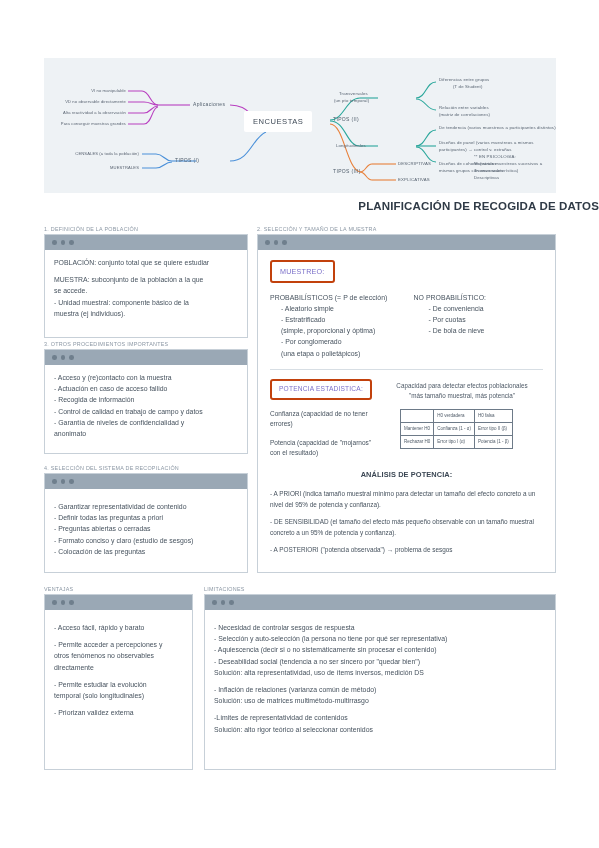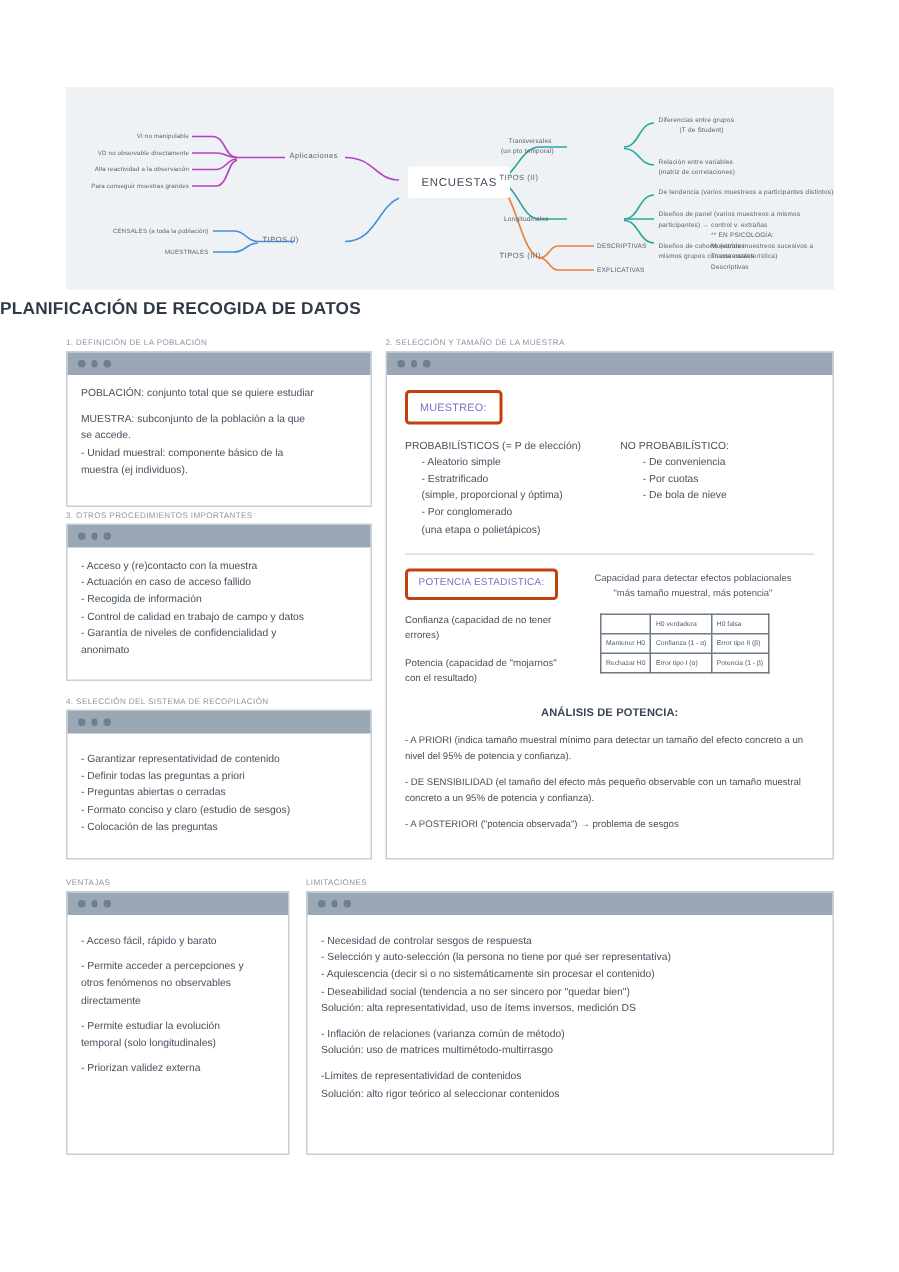--- a/index.html
+++ b/index.html
@@ -15,21 +15,21 @@
   .mindmap{position:absolute;left:44px;top:58px;width:512px;height:135px;background:#eef2f5;}
   .mm-svg{position:absolute;left:0;top:0;}
   .mm-label{position:absolute;font-size:4.1px;letter-spacing:.12px;color:#5a6472;white-space:nowrap;line-height:1.5;}
   .mm-label.r{text-align:right;}
   .mm-node{position:absolute;background:#fff;border-radius:2px;font-size:7.6px;letter-spacing:.5px;
     color:#3f4a57;padding:6px 9px;white-space:nowrap;}
   .mm-branch{position:absolute;font-size:5px;letter-spacing:.35px;color:#53606e;white-space:nowrap;}
   .mm-sub{position:absolute;font-size:4.3px;letter-spacing:.15px;color:#55616f;white-space:nowrap;line-height:1.6;}
 
   
-  .doc-title{position:absolute;left:0;top:200px;width:599px;text-align:left;
+  .doc-title{position:absolute;left:0;top:200px;width:599px;text-align:right;
     font-size:11.5px;font-weight:bold;color:#2f3a46;letter-spacing:.15px;}
 
   
   .sec-label{position:absolute;font-size:5.4px;color:#8b97a4;letter-spacing:.25px;white-space:nowrap;}
   .card{position:absolute;background:#ffffff;border:1px solid #c7d0d8;box-sizing:border-box;}
   .card-bar{height:15px;background:#9aa8b5;display:flex;align-items:center;padding-left:7px;gap:4px;}
   .dot{width:4.6px;height:4.6px;border-radius:50%;background:#6f7f8d;}
   .card-body{padding:7px 8px 7px 9px;font-size:6.9px;line-height:1.62;color:#46525e;}
   .card-body p{margin:0 0 0 0;}
   .sp{height:6px;}
@@ -103,21 +103,21 @@
     <div class="mm-label r" style="left:-4px;top:30px;width:86px;">VI no manipulable</div>
     <div class="mm-label r" style="left:-18px;top:41px;width:100px;">VD no observable directamente</div>
     <div class="mm-label r" style="left:-22px;top:52px;width:104px;">Alta reactividad a la observación</div>
     <div class="mm-label r" style="left:-20px;top:63px;width:102px;">Para conseguir muestras grandes</div>
     <div class="mm-branch" style="left:149px;top:43px;">Aplicaciones</div>
 
     <div class="mm-label r" style="left:-6px;top:93px;width:101px;">CENSALES (a toda la población)</div>
     <div class="mm-label r" style="left:25px;top:107px;width:70px;">MUESTRALES</div>
     <div class="mm-branch" style="left:131px;top:99px;">TIPOS (I)</div>
 
-    <div class="mm-node" style="left:228px;top:53px;">ENCUESTAS</div>
+    <div class="mm-node" style="left:200px;top:53px;">ENCUESTAS</div>
 
     <div class="mm-branch" style="left:289px;top:58px;">TIPOS (II)</div>
     <div class="mm-branch" style="left:289px;top:110px;">TIPOS (III)</div>
 
     <div class="mm-sub c" style="left:295px;top:33px;width:40px;">Transversales</div>
     <div class="mm-sub c" style="left:290px;top:40px;width:50px;">(un pto temporal)</div>
     <div class="mm-sub" style="left:395px;top:19px;">Diferencias entre grupos</div>
     <div class="mm-sub" style="left:409px;top:26px;">(T de Student)</div>
     <div class="mm-sub" style="left:395px;top:47px;">Relación entre variables</div>
     <div class="mm-sub" style="left:395px;top:54px;">(matriz de correlaciones)</div>

